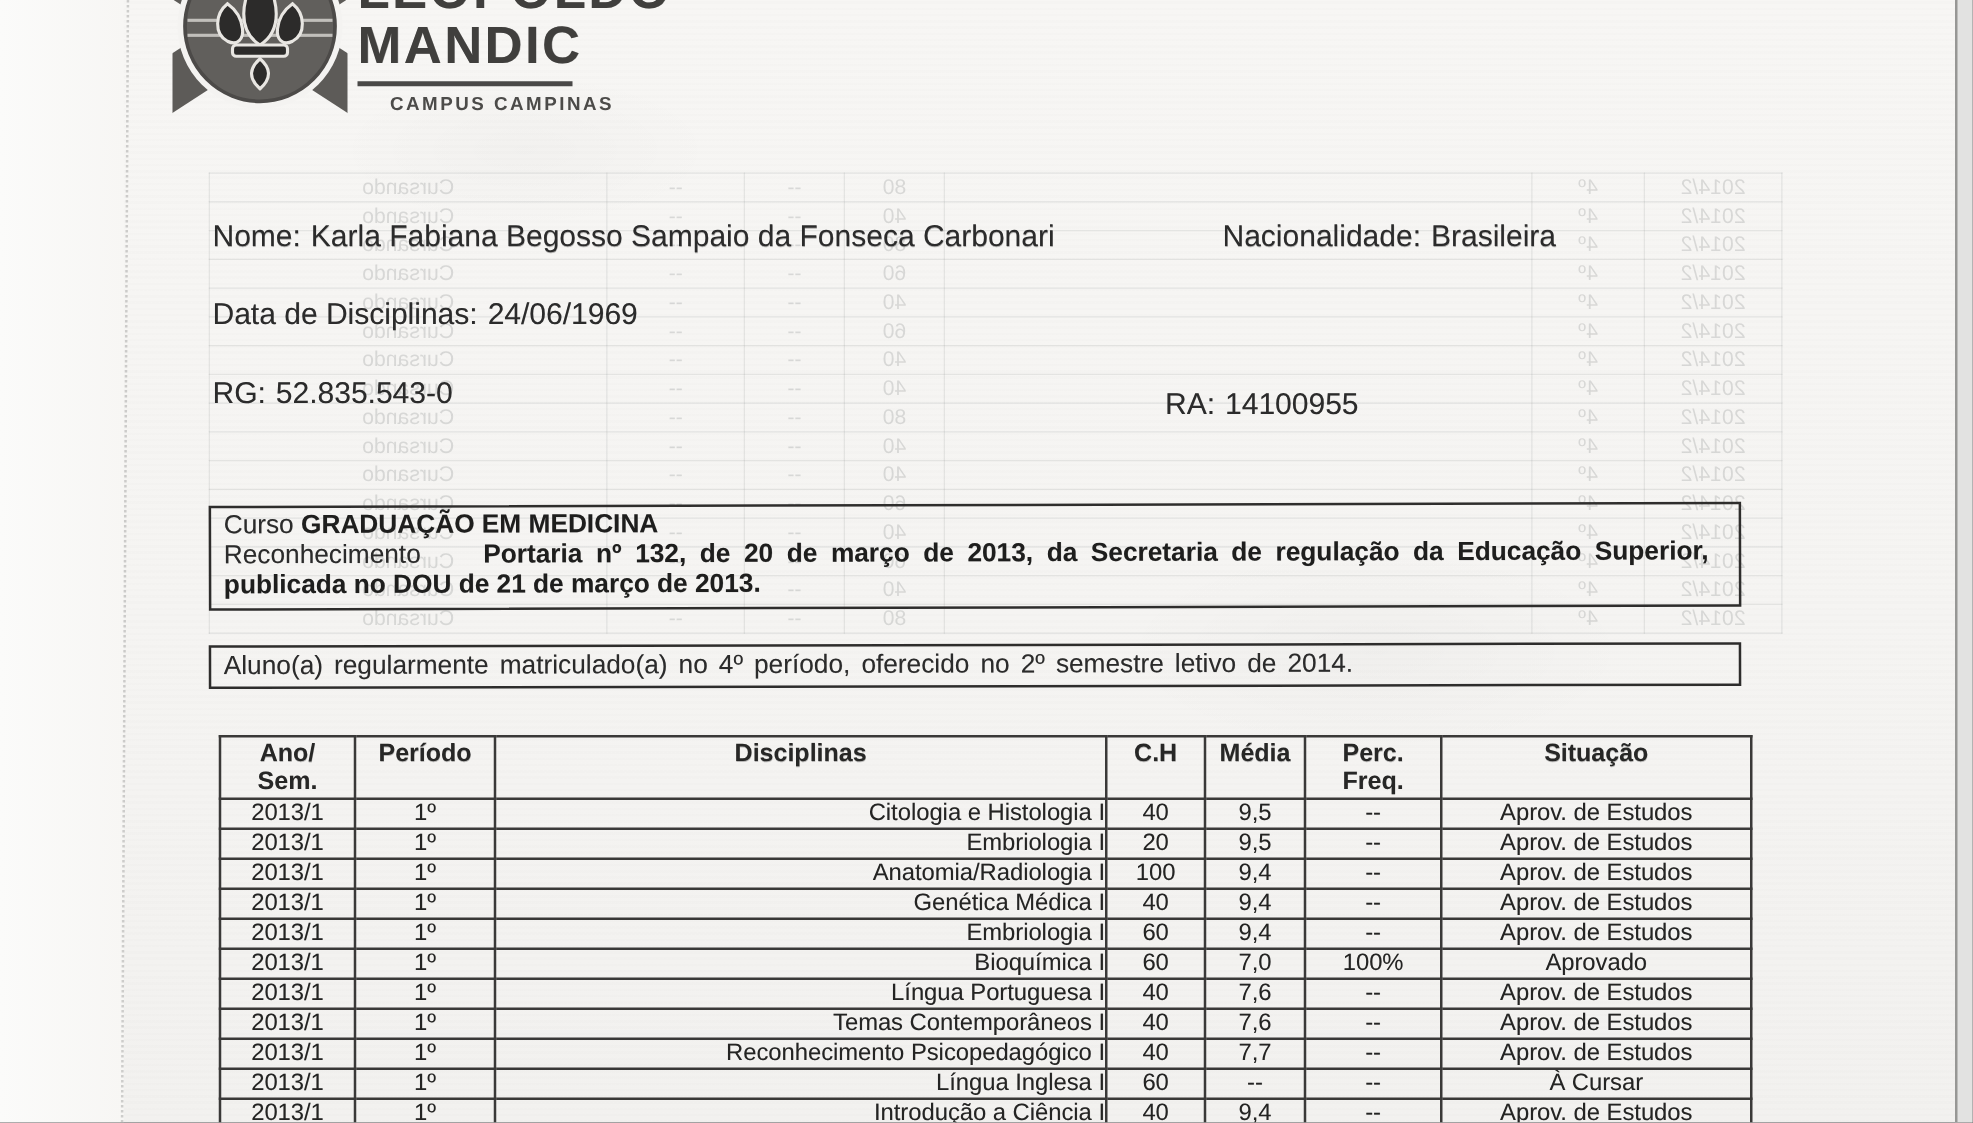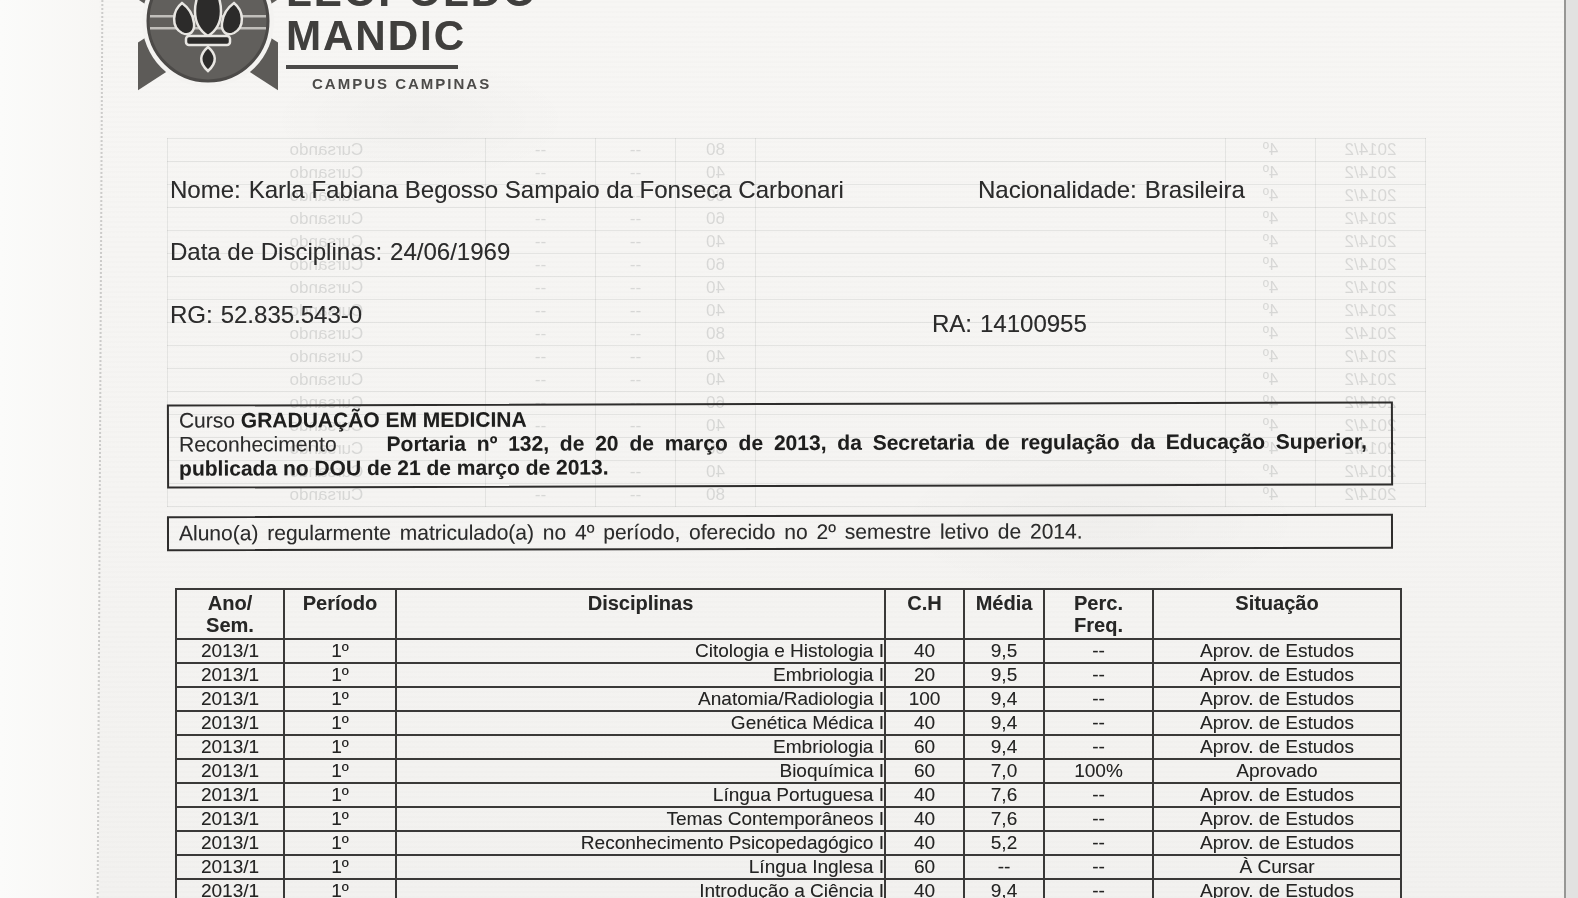--- a/index.html
+++ b/index.html
@@ -402,21 +402,21 @@
           <td class="c3">40</td>
           <td class="c4">7,6</td>
           <td class="c5">--</td>
           <td class="c6">Aprov. de Estudos</td>
         </tr>
         <tr>
           <td class="c0">2013/1</td>
           <td class="c1">1º</td>
           <td class="c2">Reconhecimento Psicopedagógico I</td>
           <td class="c3">40</td>
-          <td class="c4">5,2</td>
+          <td class="c4">7,7</td>
           <td class="c5">--</td>
           <td class="c6">Aprov. de Estudos</td>
         </tr>
         <tr>
           <td class="c0">2013/1</td>
           <td class="c1">1º</td>
           <td class="c2">Língua Inglesa I</td>
           <td class="c3">60</td>
           <td class="c4">--</td>
           <td class="c5">--</td>

